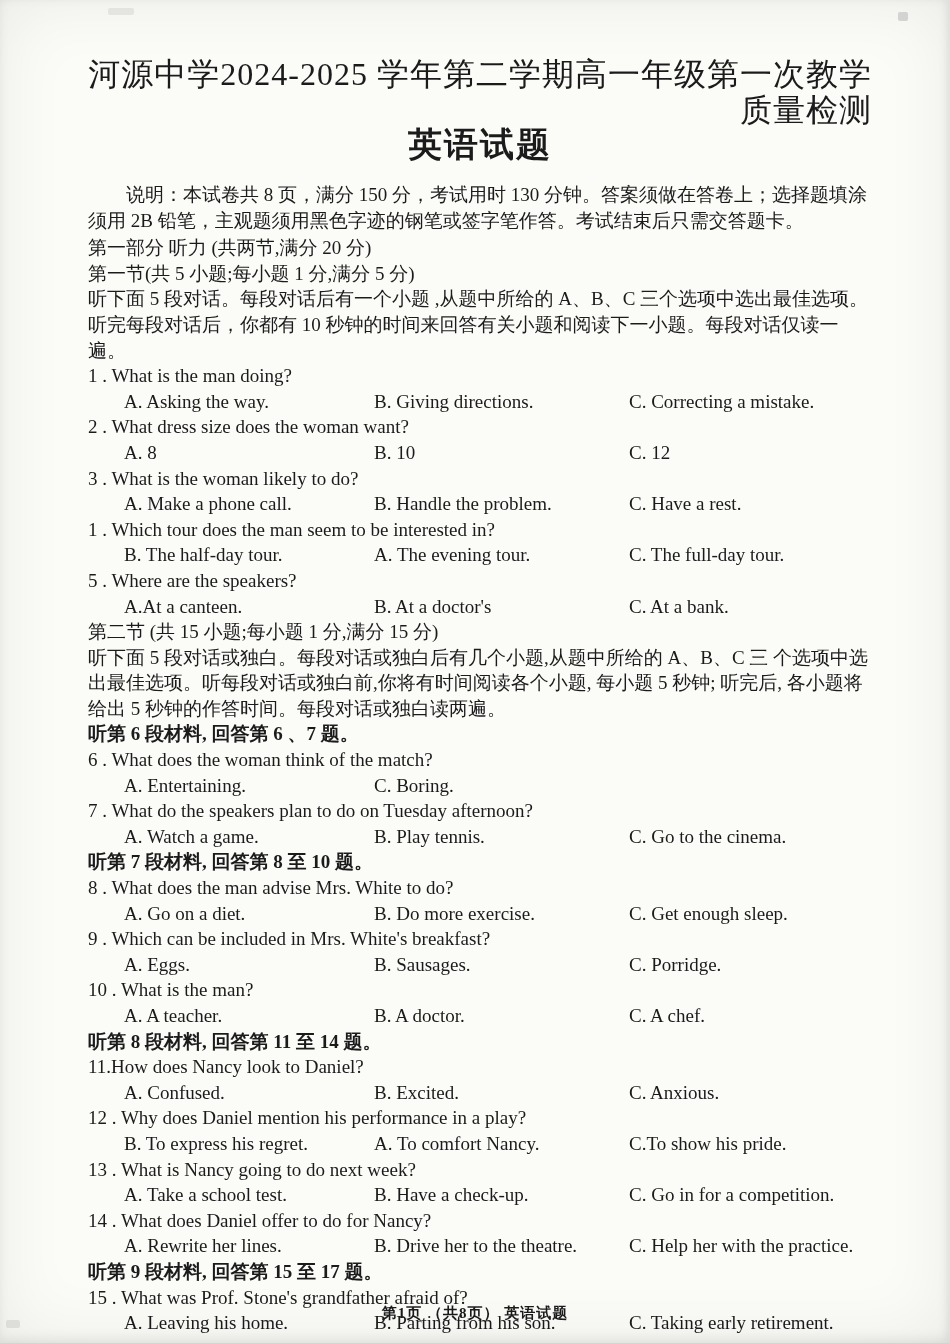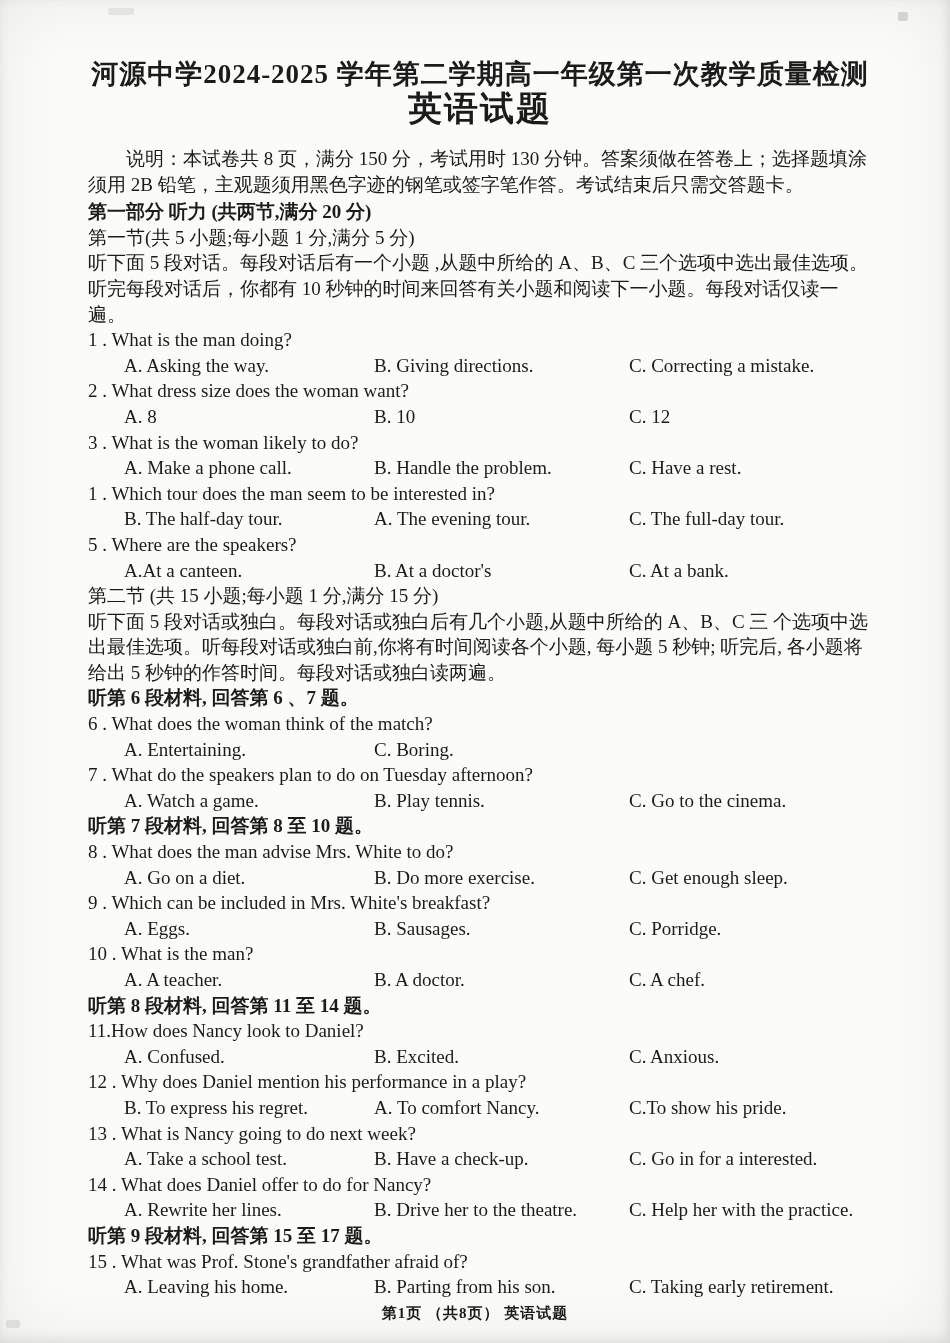--- a/index.html
+++ b/index.html
@@ -23,44 +23,44 @@
     box-shadow: inset 0 0 70px rgba(0,0,0,0.07), inset -4px 0 10px rgba(0,0,0,0.05), inset 0 -6px 12px rgba(0,0,0,0.05);
   }
   .page {
     box-sizing: border-box;
     width: 100%;
     height: 100%;
     padding: 56px 78px 0 88px;
     position: relative;
   }
   .title {
-    text-align: center;
-    font-weight: bold;
-    font-size: 27px;
+    text-align: right;
+    font-weight: normal;
+    font-size: 32px;
     line-height: 36px;
     letter-spacing: 1px;
   }
   .subtitle {
     text-align: center;
     font-weight: bold;
     font-size: 34px;
     line-height: 34px;
     letter-spacing: 2px;
   }
   .doc-body {
     margin-top: 20px;
     font-size: 19px;
     line-height: 25.6px;
   }
   .note {
     text-indent: 2em;
     margin-bottom: 2px;
   }
   .heading {
-    font-weight: bold;
+    font-weight: normal;
   }
   .material {
     font-weight: bold;
   }
   .para { }
   .question .q-text { }
   .options {
     display: grid;
     grid-template-columns: 250px 255px 1fr;
     padding-left: 36px;
@@ -202,21 +202,21 @@
           <div class="option">B. To express his regret.</div>
           <div class="option">A. To comfort Nancy.</div>
           <div class="option">C.To show his pride.</div>
         </div>
       </div>
       <div class="question">
         <div class="q-text">13 . What is Nancy going to do next week?</div>
         <div class="options">
           <div class="option">A. Take a school test.</div>
           <div class="option">B. Have a check-up.</div>
-          <div class="option">C. Go in for a interested.</div>
+          <div class="option">C. Go in for a competition.</div>
         </div>
       </div>
       <div class="question">
         <div class="q-text">14 . What does Daniel offer to do for Nancy?</div>
         <div class="options">
           <div class="option">A. Rewrite her lines.</div>
           <div class="option">B. Drive her to the theatre.</div>
           <div class="option">C. Help her with the practice.</div>
         </div>
       </div>

